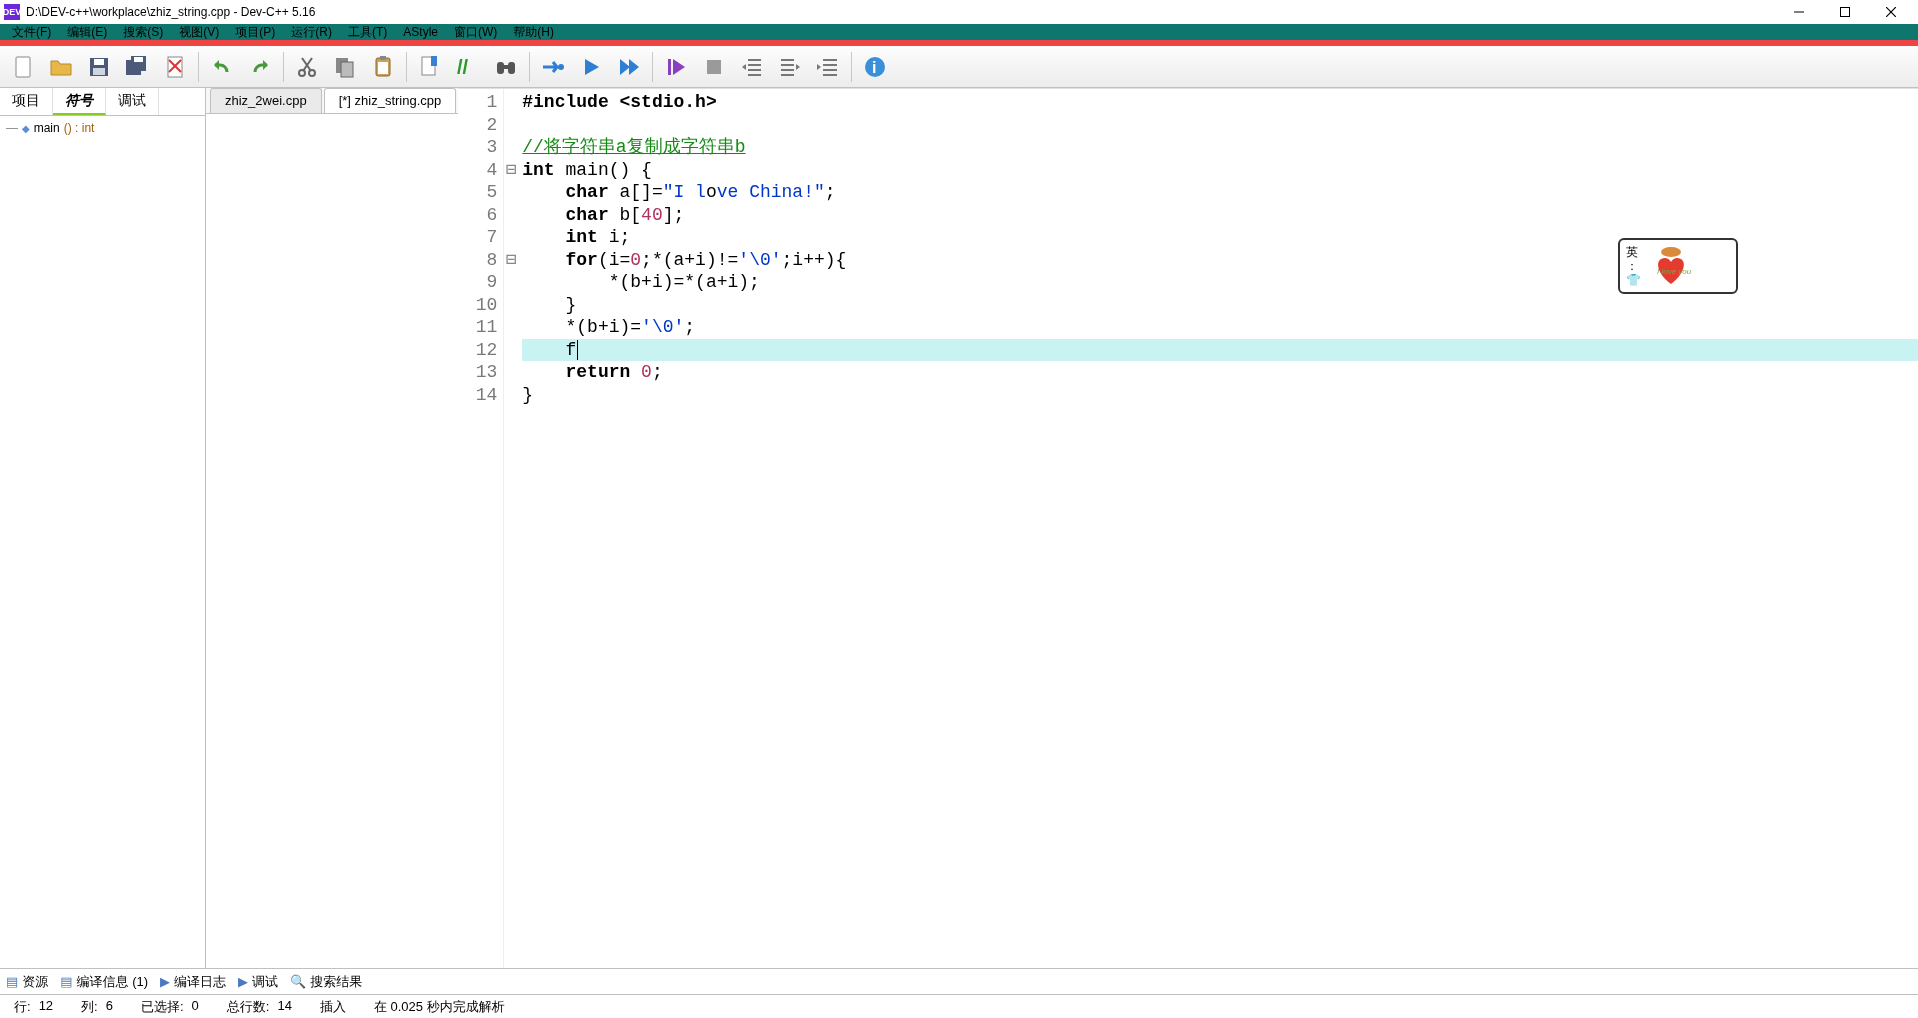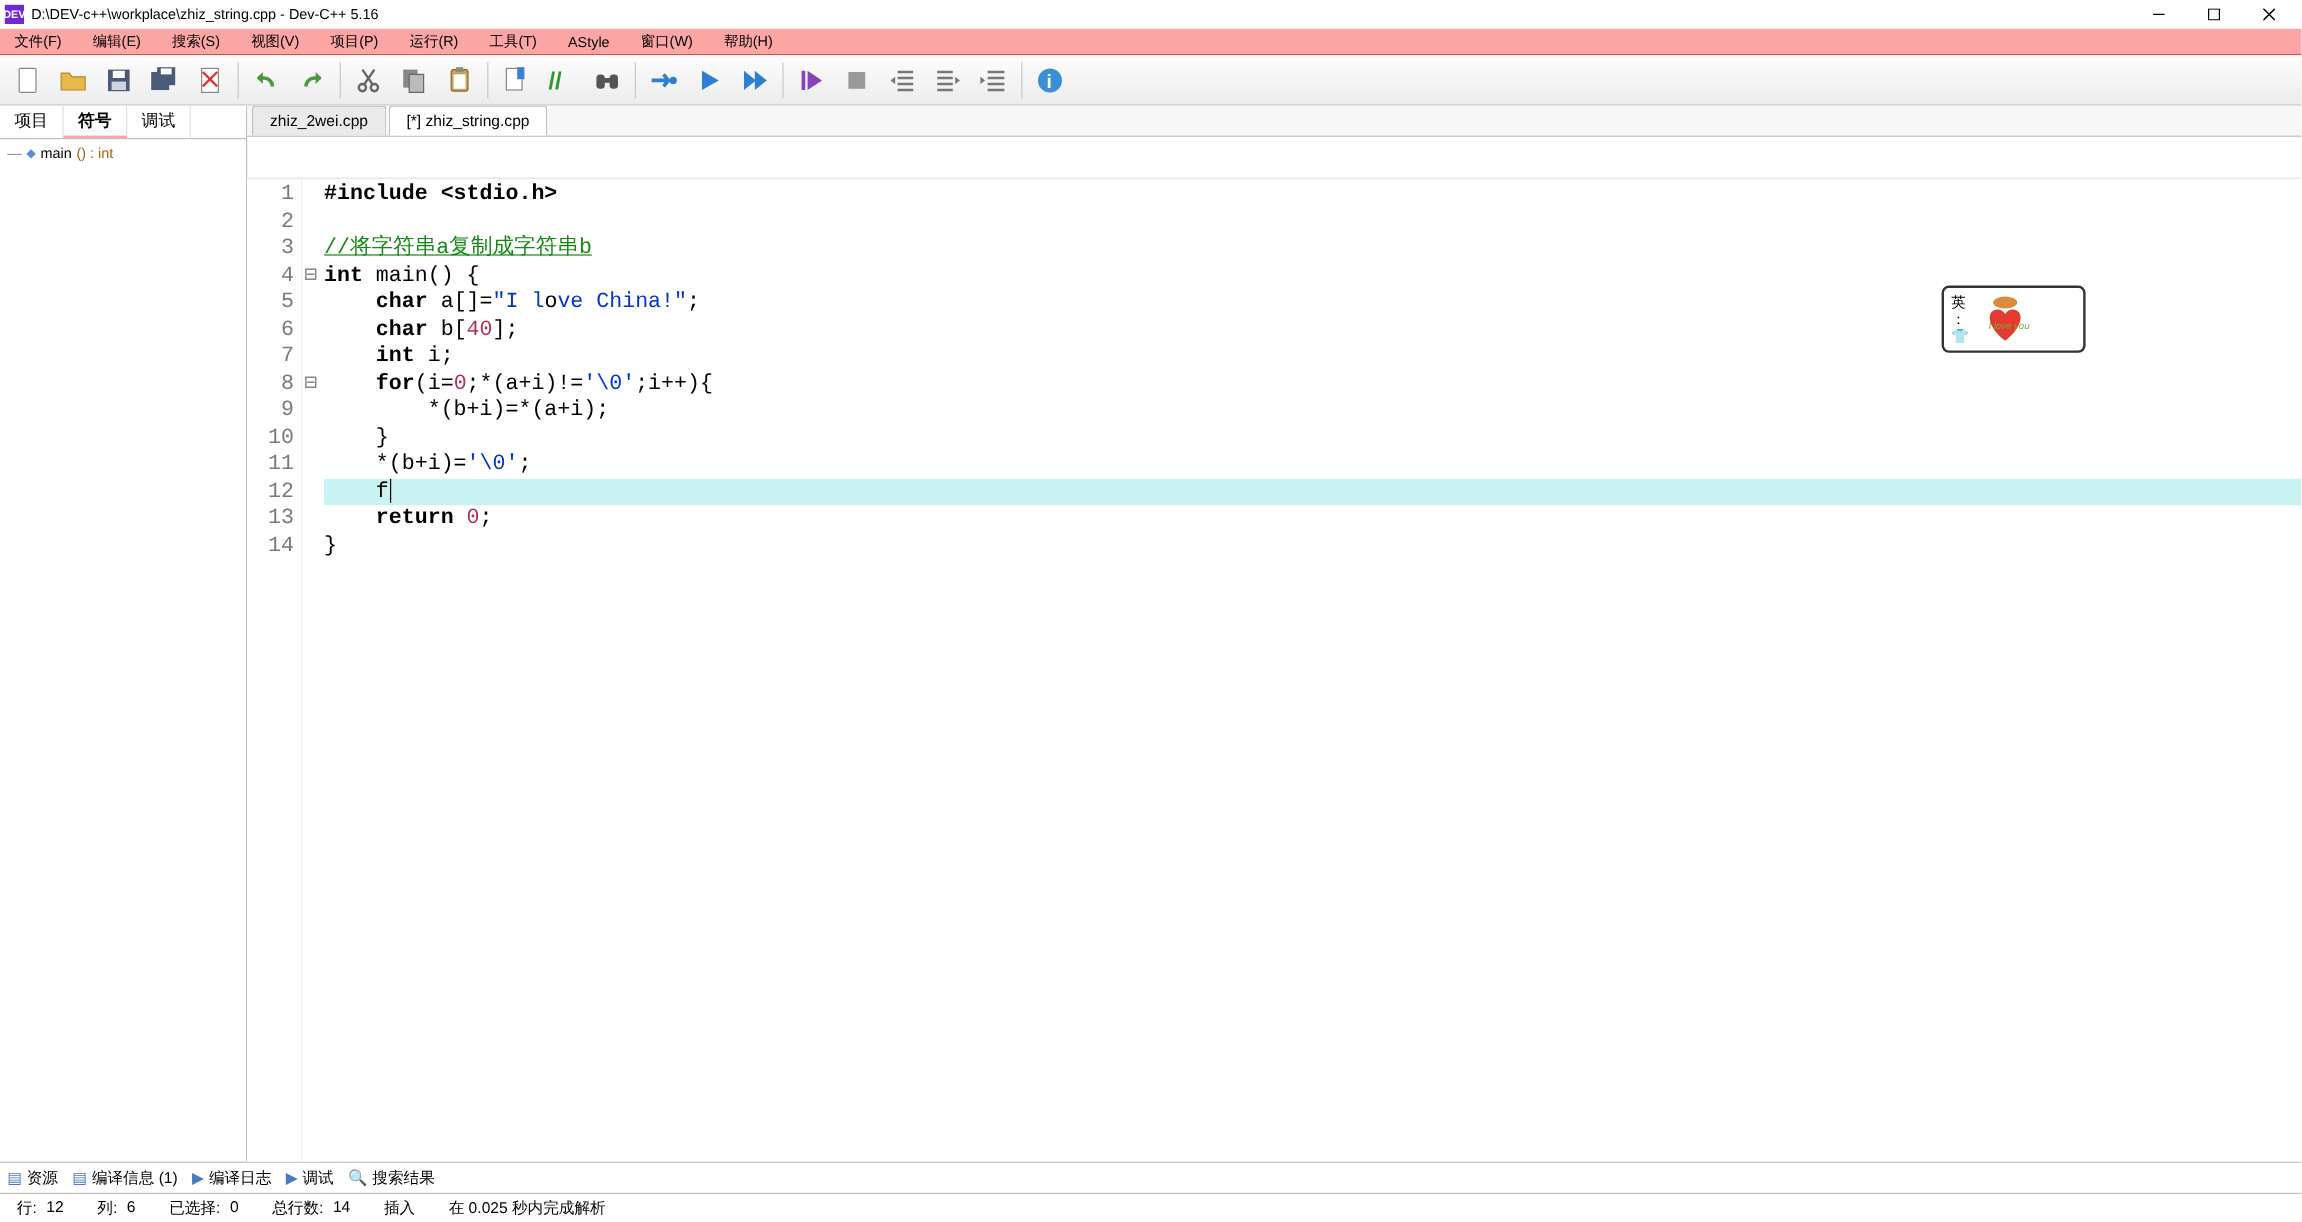--- a/index.html
+++ b/index.html
@@ -5,40 +5,40 @@
   * { box-sizing: border-box; margin: 0; padding: 0; }
   html, body { width: 100%; height: 100%; font-family: "Microsoft YaHei", "Segoe UI", sans-serif; font-size: 13px; background: #f0f0f0; overflow: hidden; }
   .window { display: flex; flex-direction: column; width: 100%; height: 100%; background: #fff; }
   
   .titlebar { display: flex; align-items: center; height: 24px; background: #fff; padding: 0 4px; }
   .titlebar .app-icon { width: 16px; height: 16px; background: #6d28d9; margin-right: 6px; display: inline-flex; align-items: center; justify-content: center; color: #fff; font-size: 9px; font-weight: bold; }
   .titlebar .title { flex: 1; font-size: 12px; color: #000; }
   .titlebar .winbtns { display: flex; }
   .titlebar .winbtn { width: 46px; height: 24px; display: flex; align-items: center; justify-content: center; cursor: default; }
   
-  .menubar { display: flex; align-items: center; height: 22px; background: #fca5a5; padding: 0 4px; border-bottom: 1px solid #ef4444; gap: 10px; }
+  .menubar { display: flex; align-items: center; height: 22px; background: #0f766e; padding: 0 4px; border-bottom: 6px solid #ef4444; }
   .menubar .menuitem { padding: 2px 8px; font-size: 12px; cursor: default; }
   
   .toolbar { display: flex; align-items: center; height: 42px; background: linear-gradient(#fdfdfd, #ececec); border-bottom: 1px solid #c0c0c0; padding: 0 4px; gap: 0; }
   .toolbar .tb-btn { width: 38px; height: 38px; display: flex; align-items: center; justify-content: center; cursor: default; border-radius: 3px; }
   .toolbar .tb-sep { width: 1px; height: 30px; background: #c8c8c8; margin: 0 4px; }
   
   .body { display: flex; flex: 1; overflow: hidden; }
   .leftpanel { width: 206px; border-right: 1px solid #c0c0c0; display: flex; flex-direction: column; background: #fff; }
   .left-tabs { display: flex; height: 28px; border-bottom: 1px solid #c0c0c0; }
   .left-tab { padding: 4px 12px; font-size: 14px; cursor: default; border-right: 1px solid #e0e0e0; }
-  .left-tab.active { font-weight: bold; border-bottom: 2px solid #fca5a5; }
+  .left-tab.active { font-weight: bold; border-bottom: 2px solid #84cc16; font-style: italic; }
   .tree { flex: 1; padding: 4px 6px; font-size: 12px; overflow: auto; }
   .tree .node { display: flex; align-items: center; gap: 4px; padding: 1px 0; }
   .tree .node .tw { color: #888; width: 12px; }
   .tree .node .bullet { color: #5a8edc; font-size: 10px; }
   .tree .node .fname { font-weight: normal; }
   .tree .node .fsig { color: #a16207; }
   
-  .editorwrap { flex: 1; display: flex; flex-direction: column; position: relative; gap: 34px; }
+  .editorwrap { flex: 1; display: flex; flex-direction: row; position: relative; }
   .file-tabs { display: flex; height: 26px; background: #f7f7f7; border-bottom: 1px solid #c0c0c0; padding-left: 4px; }
   .file-tab { padding: 4px 14px; font-size: 13px; border: 1px solid #c0c0c0; border-bottom: none; margin-right: 2px; background: #eaeaea; cursor: default; border-radius: 3px 3px 0 0; }
   .file-tab.active { background: #fff; }
   .editor { flex: 1; display: flex; font-family: Consolas, "Courier New", monospace; font-size: 18px; line-height: 22.5px; background: #fff; overflow: hidden; border-top: 1px solid #e0e0e0; }
   .gutter { width: 46px; text-align: right; padding: 2px 6px 2px 2px; color: #7a7a7a; background: #fff; border-right: 1px solid #eee; user-select: none; }
   .fold { width: 14px; padding-top: 2px; color: #888; background: #fff; user-select: none; text-align: center; }
   .code { flex: 1; padding: 2px 0 2px 4px; white-space: pre; position: relative; }
   .code .row { height: 22.5px; position: relative; }
   .code .row.hl { background: #c9f3f3; }
   .code .caret { display: inline-block; width: 0; border-left: 1.5px solid #000; height: 20px; vertical-align: middle; margin-left: 1px; }

